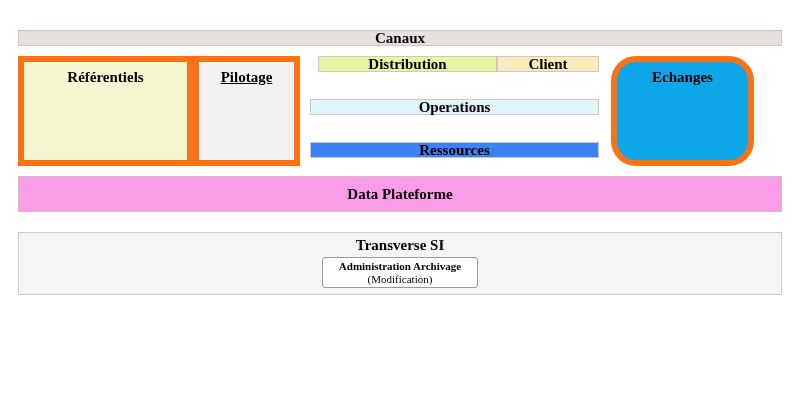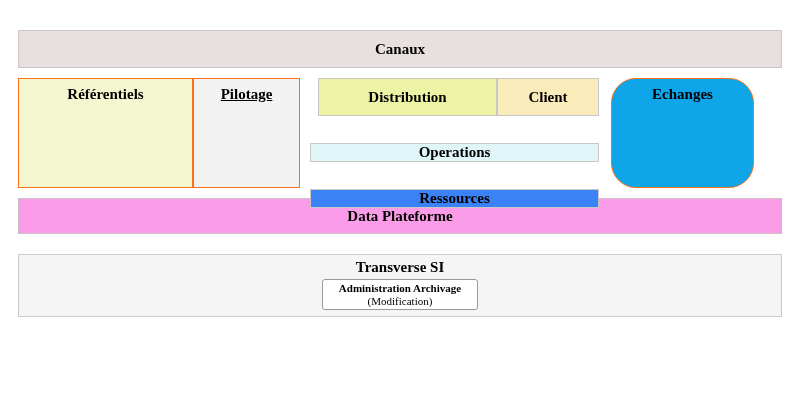--- a/index.html
+++ b/index.html
@@ -13,37 +13,37 @@
     overflow: hidden;
   }
   .diagram {
     position: absolute;
     left: 18px;
     top: 30px;
     width: 764px;
   }
   .bar {
     box-sizing: border-box;
-    height: 38px;
+    height: 16px;
     border: 1px solid #ccc6c6;
     display: flex;
     align-items: center;
     justify-content: center;
     font-weight: bold;
     font-size: 15px;
   }
   .row2 {
     display: flex;
     margin-top: 10px;
     height: 110px;
   }
   .tallblock {
     box-sizing: border-box;
     height: 110px;
-    border: 1px solid #f97316;
+    border: 6px solid #f97316;
     text-align: center;
     font-weight: bold;
     font-size: 15px;
     padding-top: 7px;
   }
   .block-referentiels { width: 175px; }
   .block-pilotage { width: 107px; margin-left: 0; text-decoration: underline; }
   .midcol {
     width: 289px;
     margin-left: 10px;

